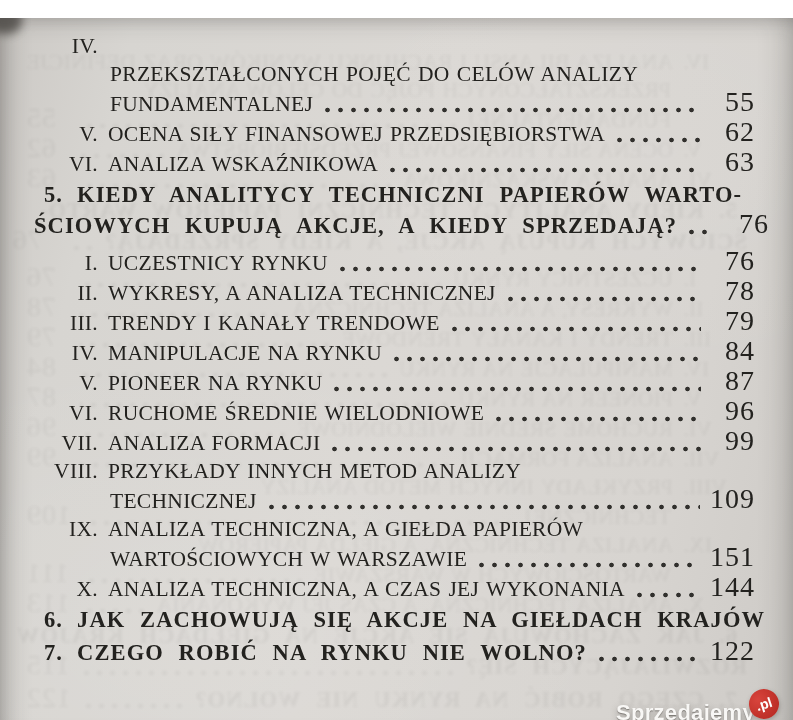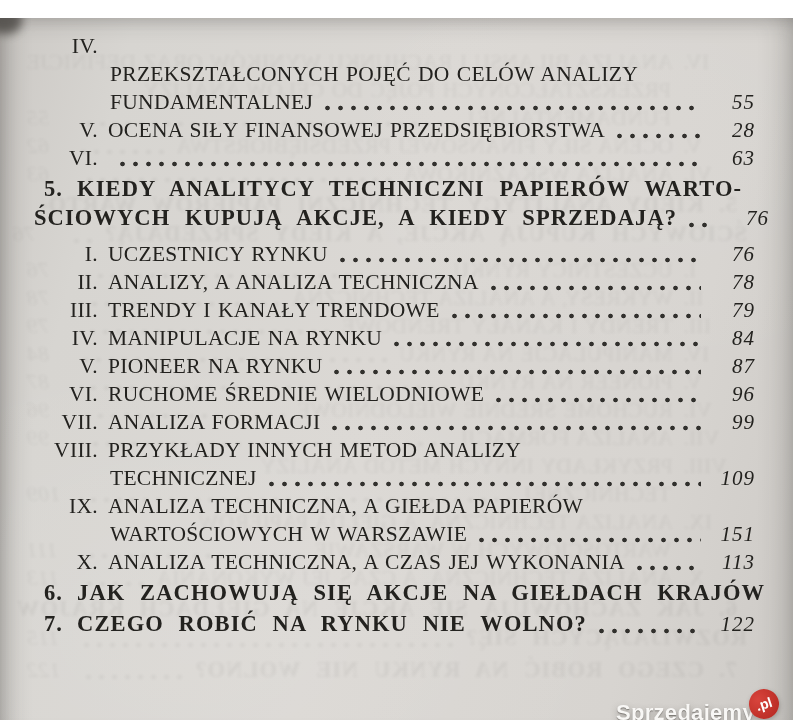--- a/index.html
+++ b/index.html
@@ -52,21 +52,21 @@
   .title{ white-space:nowrap; }
   .leader{
     flex:1 1 auto; align-self:flex-end; height:6px; min-width:26px;
     margin:0 10px 5px 12px;
     background-image:radial-gradient(circle at 2.5px 3px, var(--ink) 1.9px, rgba(0,0,0,0) 2.7px);
     background-size:13px 6px; background-repeat:repeat-x;
     opacity:.92;
   }
   .pagenum{
     flex:none; min-width:44px; text-align:right;
-    font-weight:400; font-size:21px; letter-spacing:1px;font-style:italic;
+    font-weight:400; font-size:28px; letter-spacing:1px;
   }
 
   
   .ghost{
     transform:scaleX(-1) translate(12px,16px);
     opacity:0.055; filter:blur(1.6px);
     pointer-events:none; user-select:none;
   }
 
   
@@ -239,24 +239,25 @@
       <div class="row sub-cont">
 
       <span class="title">FUNDAMENTALNEJ</span>
       <span class="leader"></span>
       <span class="pagenum">55</span>
     </div>
       <div class="row sub">
       <span class="numeral">V.</span>
       <span class="title">OCENA SIŁY FINANSOWEJ PRZEDSIĘBIORSTWA</span>
       <span class="leader"></span>
-      <span class="pagenum">28</span>
+      <span class="pagenum">62</span>
     </div>
       <div class="row sub">
       <span class="numeral">VI.</span>
+      <span class="title">ANALIZA WSKAŹNIKOWA</span>
       <span class="leader"></span>
       <span class="pagenum">63</span>
     </div>
       <div class="row chapter">
       <span class="numeral">5.</span>
       <span class="title">KIEDY ANALITYCY TECHNICZNI PAPIERÓW WARTO-</span>
 
     </div>
       <div class="row chapter-cont">
 
@@ -265,21 +266,21 @@
       <span class="pagenum">76</span>
     </div>
       <div class="row sub">
       <span class="numeral">I.</span>
       <span class="title">UCZESTNICY RYNKU</span>
       <span class="leader"></span>
       <span class="pagenum">76</span>
     </div>
       <div class="row sub">
       <span class="numeral">II.</span>
-      <span class="title">ANALIZY, A ANALIZA TECHNICZNA</span>
+      <span class="title">WYKRESY, A ANALIZA TECHNICZNEJ</span>
       <span class="leader"></span>
       <span class="pagenum">78</span>
     </div>
       <div class="row sub">
       <span class="numeral">III.</span>
       <span class="title">TRENDY I KANAŁY TRENDOWE</span>
       <span class="leader"></span>
       <span class="pagenum">79</span>
     </div>
       <div class="row sub">
@@ -325,21 +326,21 @@
       <div class="row sub-cont">
 
       <span class="title">WARTOŚCIOWYCH W WARSZAWIE</span>
       <span class="leader"></span>
       <span class="pagenum">151</span>
     </div>
       <div class="row sub">
       <span class="numeral">X.</span>
       <span class="title">ANALIZA TECHNICZNA, A CZAS JEJ WYKONANIA</span>
       <span class="leader"></span>
-      <span class="pagenum">113</span>
+      <span class="pagenum">144</span>
     </div>
       <div class="row chapter">
       <span class="numeral">6.</span>
       <span class="title">JAK ZACHOWUJĄ SIĘ AKCJE NA GIEŁDACH KRAJÓW</span>
 
     </div>
       <div class="row chapter">
       <span class="numeral">7.</span>
       <span class="title">CZEGO ROBIĆ NA RYNKU NIE WOLNO?</span>
       <span class="leader"></span>

